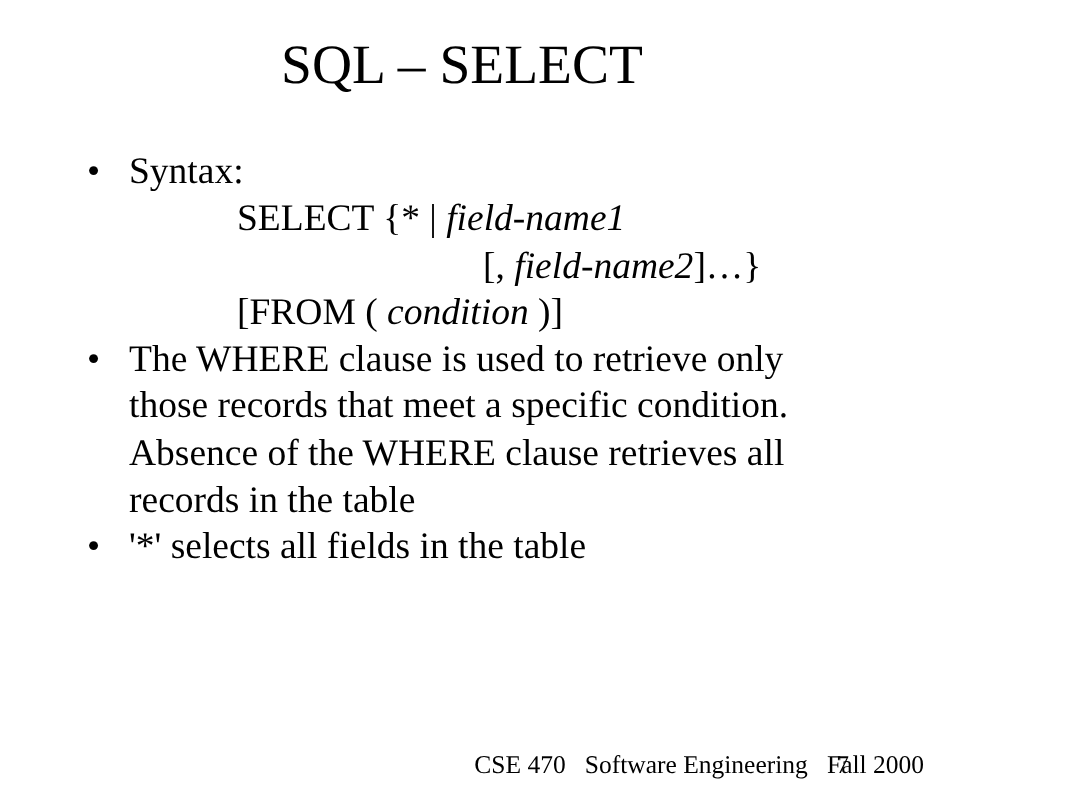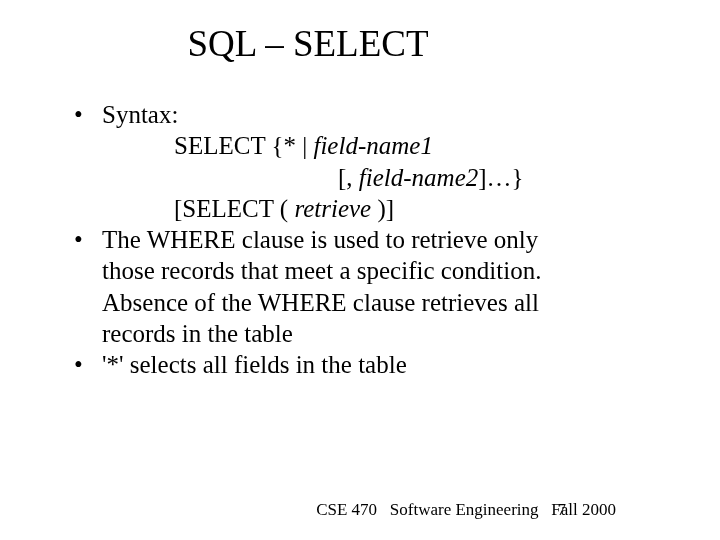--- a/index.html
+++ b/index.html
@@ -21,21 +21,20 @@
     text-align: center;
     font-size: 37px;
     font-weight: normal;
     padding-top: 22px;
     padding-bottom: 10px;
   }
   .body {
     padding: 24px 50px 0 50px;
     font-size: 25px;
     line-height: 1.25;
-    margin-left: 16px;
   }
   ul.bullets {
     list-style: none;
     padding: 0;
     margin: 0;
   }
   ul.bullets > li {
     position: relative;
     padding-left: 36px;
     margin: 0;
@@ -75,21 +74,21 @@
     <ul class="bullets">
       <li>
         <span>Syntax:</span>
         <div class="indent1">
           <span>SELECT {* | </span><span class="italic">field-name1</span>
         </div>
         <div class="indent2">
           <span>[, </span><span class="italic">field-name2</span><span>]…}</span>
         </div>
         <div class="indent1">
-          <span>[SELECT ( </span><span class="italic">retrieve</span><span> )]</span>
+          <span>[FROM ( </span><span class="italic">condition</span><span> )]</span>
         </div>
       </li>
       <li>
         <span>The WHERE clause is used to retrieve only those records that meet a specific condition.  Absence of the WHERE clause retrieves all records in the table</span>
       </li>
       <li>
         <span>'*' selects all fields in the table</span>
       </li>
     </ul>
   </div>

